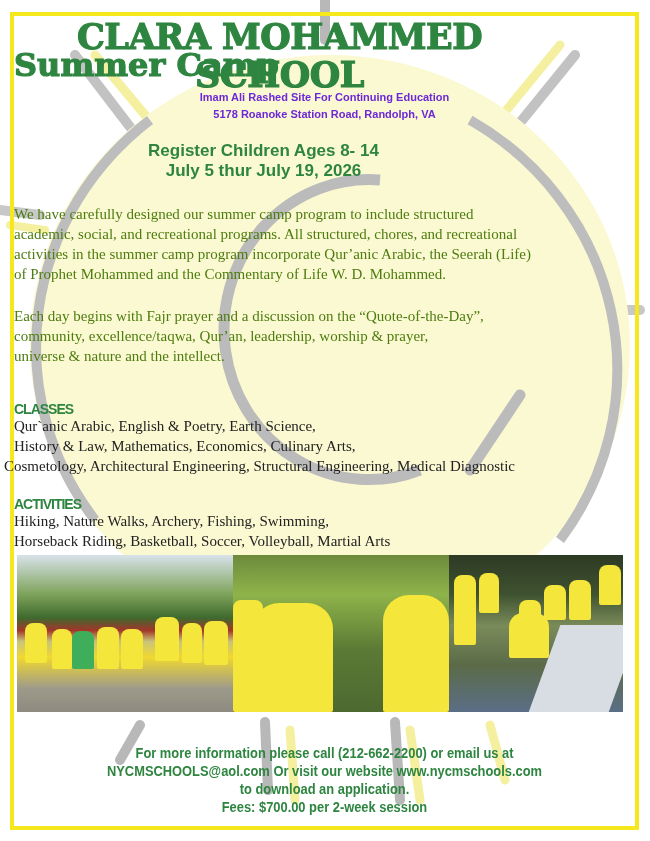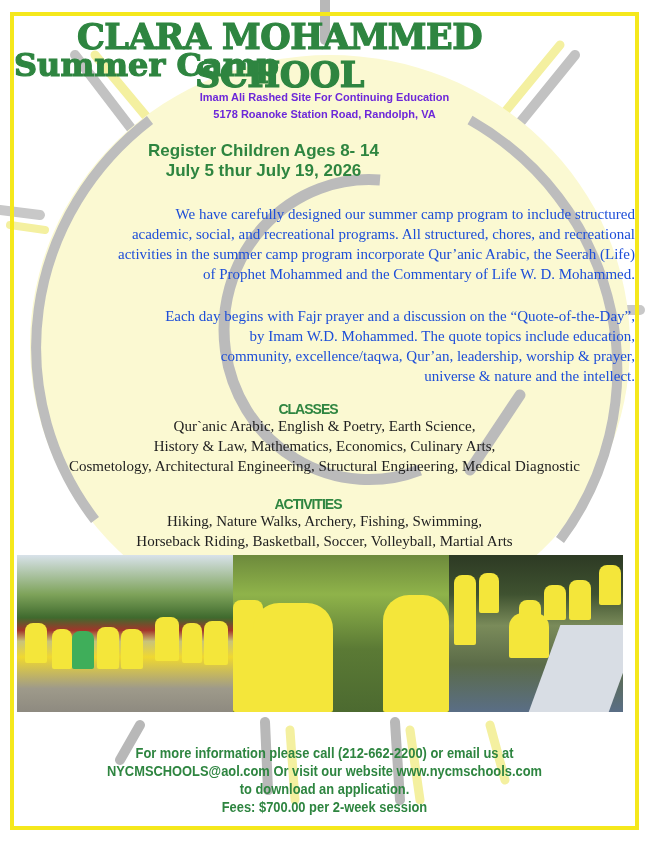--- a/index.html
+++ b/index.html
@@ -15,30 +15,30 @@
             -webkit-text-stroke:1.2px #2e8540; }
   .title2 { position:absolute; top:30px; left:0; width:621px; text-align:left;
             font-family:"DejaVu Serif", serif; font-weight:900; color:#2e8540;
             font-size:32px; line-height:38px; -webkit-text-stroke:1.2px #2e8540; }
   .site { position:absolute; top:73px; left:0; width:621px; text-align:center;
           font-family:"Liberation Sans", sans-serif; font-weight:bold; color:#6d28d9;
           font-size:11px; line-height:17px; }
   .reg { position:absolute; top:125px; left:0; width:499px; text-align:center;
          font-family:"Liberation Sans", sans-serif; font-weight:bold; color:#2e8540;
          font-size:17px; line-height:20px; }
-  .para { position:absolute; left:0; width:621px; text-align:right; color:#1d4ed8;
+  .para { position:absolute; left:0; width:621px; text-align:left; color:#4d7c0f;
           font-family:"Liberation Serif", serif; font-size:15px; line-height:20px; }
   .p1 { top:188px; }
   .p2 { top:290px; }
-  .sect { position:absolute; left:0; width:588px; text-align:center;
+  .sect { position:absolute; left:0; width:588px; text-align:left;
           font-family:"Liberation Sans", sans-serif; font-weight:bold; color:#2e8540;
           font-size:14px; letter-spacing:-1px; line-height:16px; }
   .classes-h { top:385px; }
   .acts-h { top:480px; }
-  .list { position:absolute; left:0; width:621px; text-align:center; color:#222;
+  .list { position:absolute; left:0; width:621px; text-align:left; color:#222;
           font-family:"Liberation Serif", serif; font-size:15px; line-height:20px; }
   .classes-l { top:400px; }
   .acts-l { top:495px; }
   .photos { position:absolute; left:3px; top:539px; width:606px; height:157px; display:flex; }
   .photo { height:157px; position:relative; overflow:hidden; }
   .ph1 { width:216px; background:linear-gradient(180deg,#d8e2ea 0%,#7ea35a 25%,#3f6a2e 40%,#a2352a 48%,#c9c37a 55%,#f0d830 65%,#9e9a8a 85%,#8e8a80 100%); }
   .ph2 { width:216px; background:linear-gradient(180deg,#6d8a3c 0%,#8fb34a 25%,#5b7a35 60%,#4c6a30 100%); }
   .ph3 { width:174px; background:linear-gradient(180deg,#2d3a24 0%,#3f5230 25%,#7a8b5a 45%,#5b6b48 70%,#5a6e86 100%); }
   .shirt { position:absolute; background:#f4e63a; border-radius:8px 8px 2px 2px; }
   .tent { position:absolute; background:#d8dde4; }
@@ -95,21 +95,20 @@
 
   <div class="para p1">
     <div>We have carefully designed our summer camp program to include structured</div>
     <div>academic, social, and recreational programs. All structured, chores, and recreational</div>
     <div>activities in the summer camp program incorporate Qur’anic Arabic, the Seerah (Life)</div>
     <div>of Prophet Mohammed and the Commentary of Life W. D. Mohammed.</div>
   </div>
 
   <div class="para p2">
     <div>Each day begins with Fajr prayer and a discussion on the “Quote-of-the-Day”,</div>
-    <div>by Imam W.D. Mohammed. The quote topics include education,</div>
     <div>community, excellence/taqwa, Qur’an, leadership, worship &amp; prayer,</div>
     <div>universe &amp; nature and the intellect.</div>
   </div>
 
   <div class="sect classes-h">CLASSES</div>
   <div class="list classes-l">
     <div>Qur`anic Arabic, English &amp; Poetry, Earth Science,</div>
     <div>History &amp; Law, Mathematics, Economics, Culinary Arts,</div>
     <div style="white-space:nowrap;margin-left:-10px;margin-right:-10px;">Cosmetology, Architectural Engineering,  Structural Engineering, Medical Diagnostic</div>
   </div>

